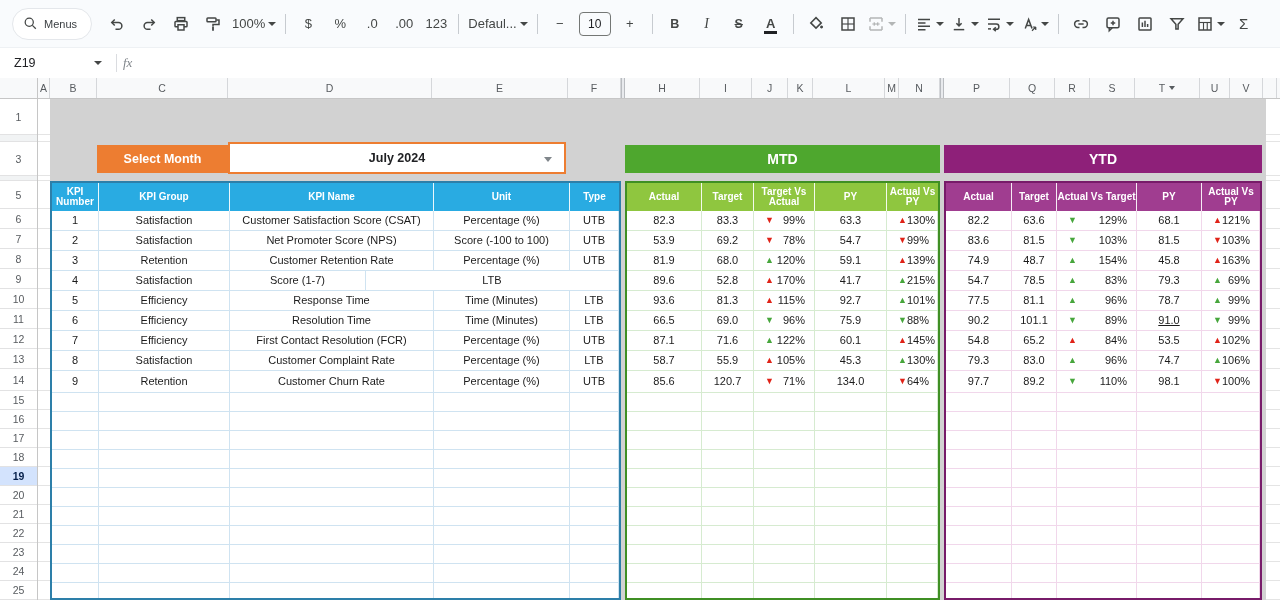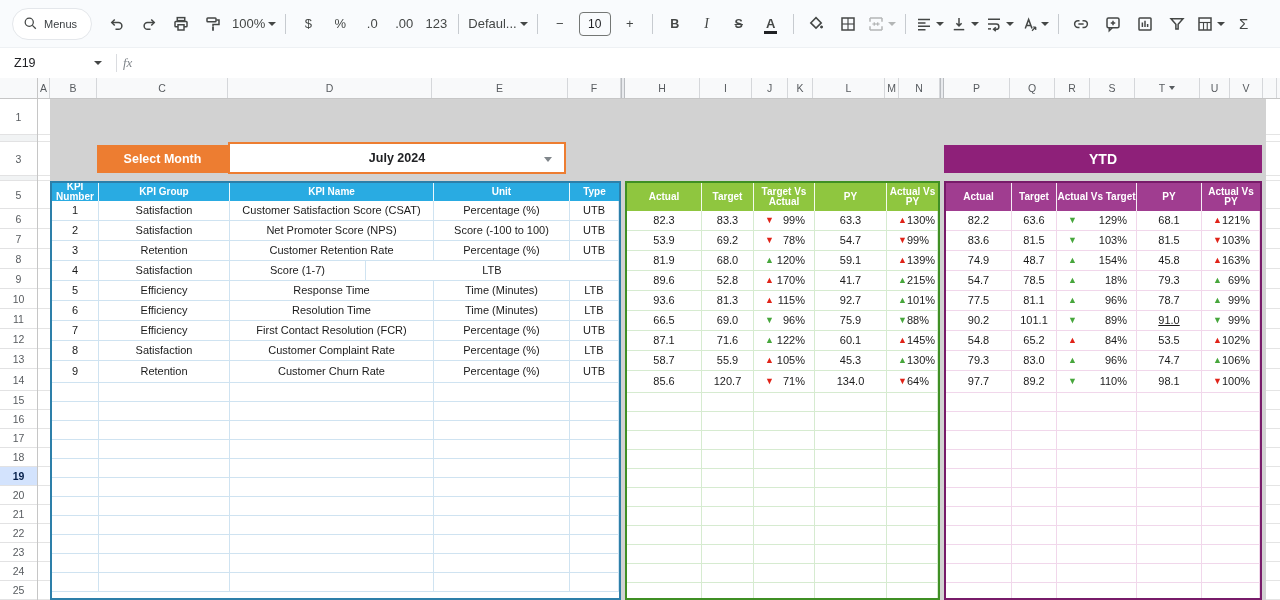--- a/index.html
+++ b/index.html
@@ -384,24 +384,25 @@
           <div class="strip-line" style="top: 462px;"></div>
           <div class="strip-line" style="top: 481px;"></div>
           <div class="strip-line" style="top: 500px;"></div>
         </div>
 
     <div class="month-label" style="background: rgb(237, 125, 49);">Select Month</div>
     <div class="month-dd" style="border: 2px solid rgb(237, 125, 49);">
       <span>July 2024</span>
       <span class="dd-caret"></span>
     </div>
+    <div class="section-bar" id="mtdBar" style="left: 587px; width: 315px; background: rgb(78, 167, 46);">MTD</div>
     <div class="section-bar" id="ytdBar" style="left: 906px; width: 318px; background: rgb(142, 32, 121);">YTD</div>
 
     <div class="tbl" id="tblLeft" style="left: 12px; width: 571px; border-color: rgb(45, 127, 169);">
-          <div class="trow" style="height: 18px;">
+          <div class="trow" style="height: 28px;">
             <div class="tc hd" style="flex: 0 0 47px; min-width: 0px; background: rgb(41, 171, 226); border-right: 1px solid rgba(255, 255, 255, 0.9);">KPI Number</div>
             <div class="tc hd" style="flex: 0 0 131px; min-width: 0px; background: rgb(41, 171, 226); border-right: 1px solid rgba(255, 255, 255, 0.9);">KPI Group</div>
             <div class="tc hd" style="flex: 0 0 204px; min-width: 0px; background: rgb(41, 171, 226); border-right: 1px solid rgba(255, 255, 255, 0.9);">KPI Name</div>
             <div class="tc hd" style="flex: 0 0 136px; min-width: 0px; background: rgb(41, 171, 226); border-right: 1px solid rgba(255, 255, 255, 0.9);">Unit</div>
             <div class="tc hd" style="flex: 1 1 53px; min-width: 0px; background: rgb(41, 171, 226); border-right: none;">Type</div>
           </div>
           <div class="trow" style="height: 20px;">
             <div class="tc" style="flex: 0 0 47px; min-width: 0px; border-right: 1px solid rgb(207, 227, 241); border-bottom: 1px solid rgb(207, 227, 241);">1</div>
             <div class="tc" style="flex: 0 0 131px; min-width: 0px; border-right: 1px solid rgb(207, 227, 241); border-bottom: 1px solid rgb(207, 227, 241);">Satisfaction</div>
             <div class="tc" style="flex: 0 0 204px; min-width: 0px; border-right: 1px solid rgb(207, 227, 241); border-bottom: 1px solid rgb(207, 227, 241);">Customer Satisfaction Score (CSAT)</div>
@@ -789,21 +790,21 @@
             <div class="tc split" style="flex: 1 1 62px; min-width: 0px; border-right: 1px solid rgb(241, 215, 235); border-bottom: 1px solid rgb(241, 215, 235);">
               <span class="arr" style="color: rgb(224, 35, 24);">▲</span>
               <span>163%</span>
             </div>
           </div>
           <div class="trow" style="height: 20px;">
             <div class="tc" style="flex: 0 0 66px; min-width: 0px; border-right: 1px solid rgb(241, 215, 235); border-bottom: 1px solid rgb(241, 215, 235);">54.7</div>
             <div class="tc" style="flex: 0 0 45px; min-width: 0px; border-right: 1px solid rgb(241, 215, 235); border-bottom: 1px solid rgb(241, 215, 235);">78.5</div>
             <div class="tc split" style="flex: 0 0 80px; min-width: 0px; border-right: 1px solid rgb(241, 215, 235); border-bottom: 1px solid rgb(241, 215, 235);">
               <span class="arr" style="color: rgb(71, 166, 60);">▲</span>
-              <span>18%</span>
+              <span>83%</span>
             </div>
             <div class="tc" style="flex: 0 0 65px; min-width: 0px; border-right: 1px solid rgb(241, 215, 235); border-bottom: 1px solid rgb(241, 215, 235);">79.3</div>
             <div class="tc split" style="flex: 1 1 62px; min-width: 0px; border-right: 1px solid rgb(241, 215, 235); border-bottom: 1px solid rgb(241, 215, 235);">
               <span class="arr" style="color: rgb(71, 166, 60);">▲</span>
               <span>69%</span>
             </div>
           </div>
           <div class="trow" style="height: 20px;">
             <div class="tc" style="flex: 0 0 66px; min-width: 0px; border-right: 1px solid rgb(241, 215, 235); border-bottom: 1px solid rgb(241, 215, 235);">77.5</div>
             <div class="tc" style="flex: 0 0 45px; min-width: 0px; border-right: 1px solid rgb(241, 215, 235); border-bottom: 1px solid rgb(241, 215, 235);">81.1</div>

